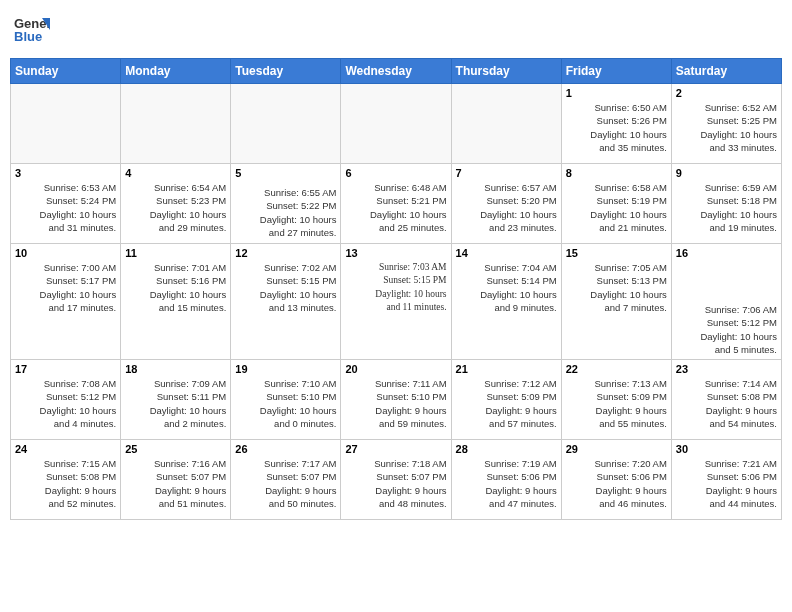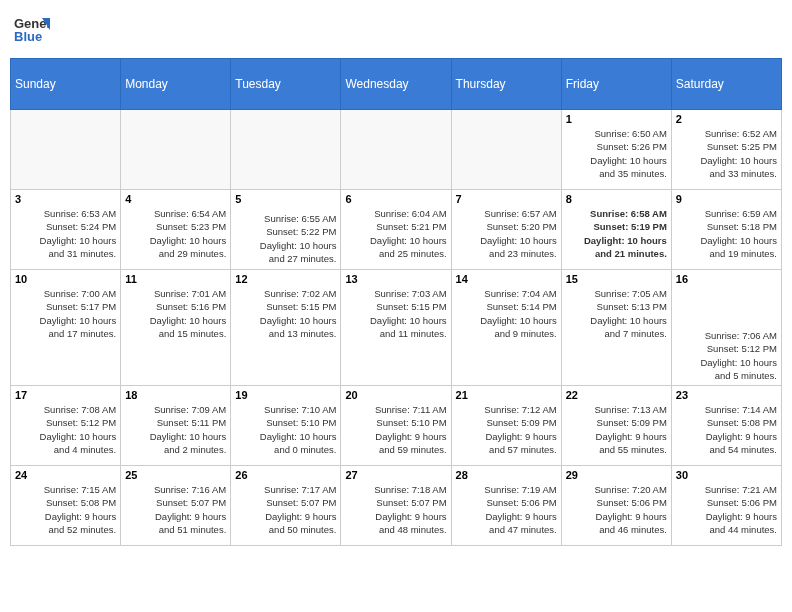--- a/index.html
+++ b/index.html
@@ -35,23 +35,23 @@
       color: #555;
     }
     .calendar {
       width: 100%;
       border-collapse: collapse;
       table-layout: fixed;
     }
     .calendar th {
       background-color: #3a7bd5;
       color: white;
-      padding: 18px 4px;
+      padding: 5px 4px;
       font-size: 12px;
-      font-weight: normal;
+      font-weight: bold;
       border: 1px solid #2a6abf;
       text-align: left;
     }
     .calendar td {
       border: 1px solid #ccc;
       vertical-align: top;
       padding: 3px 4px;
       font-size: 10px;
       height: 80px;
       background: #fff;
@@ -143,35 +143,35 @@
         </td>
         <td>
           <span class="day-number">5</span>
           <div class="day-info" style="white-space: pre-line; margin-top: 7px;">Sunrise: 6:55 AM
 Sunset: 5:22 PM
 Daylight: 10 hours
 and 27 minutes.</div>
         </td>
         <td>
           <span class="day-number">6</span>
-          <div class="day-info" style="white-space: pre-line;">Sunrise: 6:04 AM
+          <div class="day-info" style="white-space: pre-line;">Sunrise: 6:48 AM
 Sunset: 5:21 PM
 Daylight: 10 hours
 and 25 minutes.</div>
         </td>
         <td>
           <span class="day-number">7</span>
           <div class="day-info" style="white-space: pre-line;">Sunrise: 6:57 AM
 Sunset: 5:20 PM
 Daylight: 10 hours
 and 23 minutes.</div>
         </td>
         <td>
           <span class="day-number">8</span>
-          <div class="day-info" style="white-space: pre-line; font-weight: bold;">Sunrise: 6:58 AM
+          <div class="day-info" style="white-space: pre-line;">Sunrise: 6:58 AM
 Sunset: 5:19 PM
 Daylight: 10 hours
 and 21 minutes.</div>
         </td>
         <td>
           <span class="day-number">9</span>
           <div class="day-info" style="white-space: pre-line;">Sunrise: 6:59 AM
 Sunset: 5:18 PM
 Daylight: 10 hours
 and 19 minutes.</div>
@@ -194,21 +194,21 @@
         </td>
         <td>
           <span class="day-number">12</span>
           <div class="day-info" style="white-space: pre-line;">Sunrise: 7:02 AM
 Sunset: 5:15 PM
 Daylight: 10 hours
 and 13 minutes.</div>
         </td>
         <td>
           <span class="day-number">13</span>
-          <div class="day-info" style="white-space: pre-line;">Sunrise: 7:03 AM
+          <div class="day-info" style="white-space: pre-line; font-family: Liberation Serif, serif;">Sunrise: 7:03 AM
 Sunset: 5:15 PM
 Daylight: 10 hours
 and 11 minutes.</div>
         </td>
         <td>
           <span class="day-number">14</span>
           <div class="day-info" style="white-space: pre-line;">Sunrise: 7:04 AM
 Sunset: 5:14 PM
 Daylight: 10 hours
 and 9 minutes.</div>

